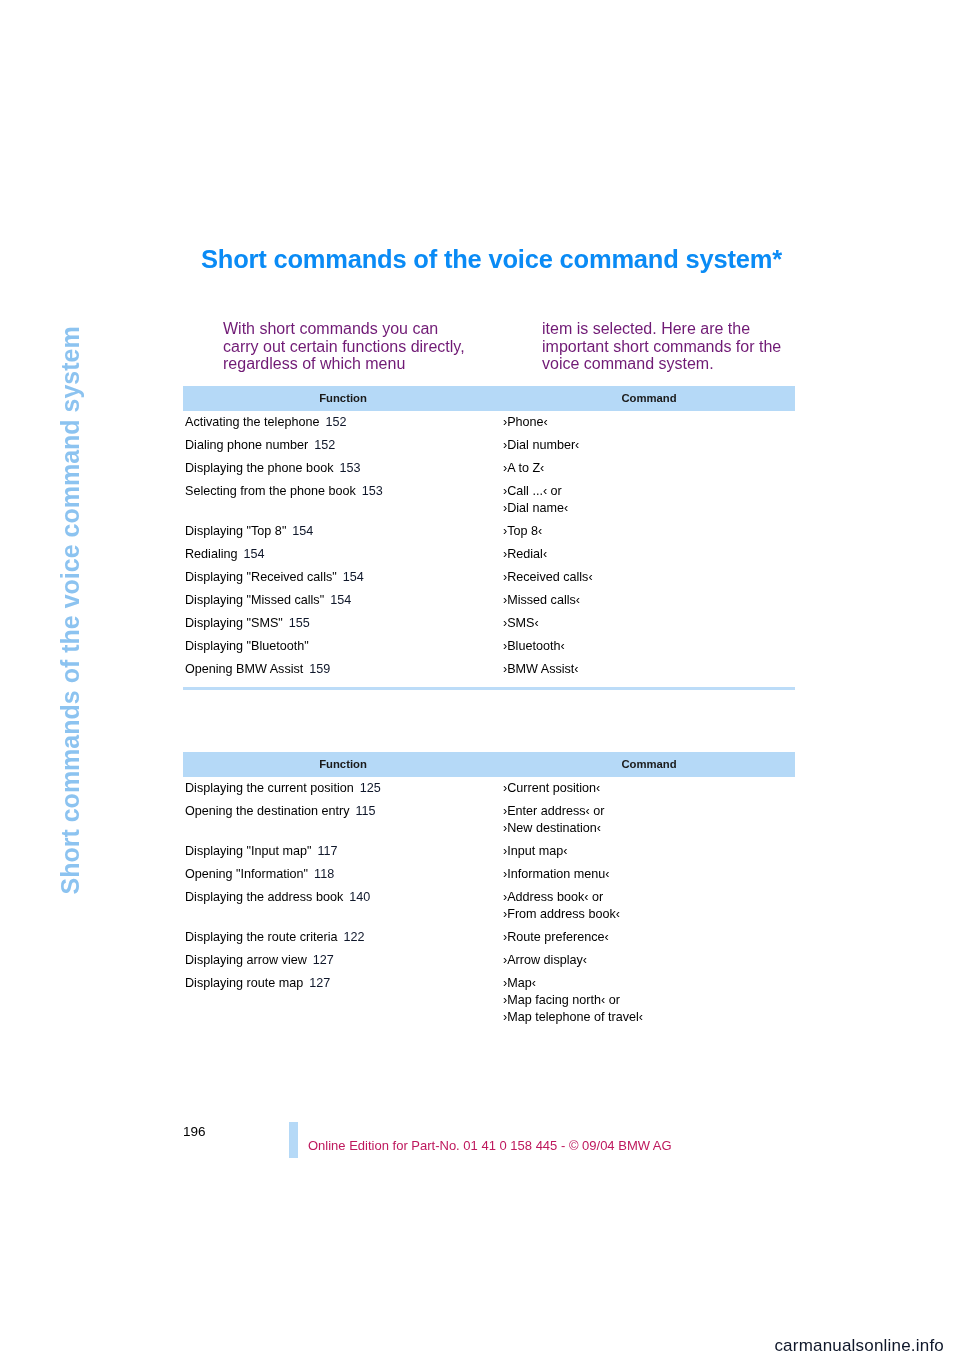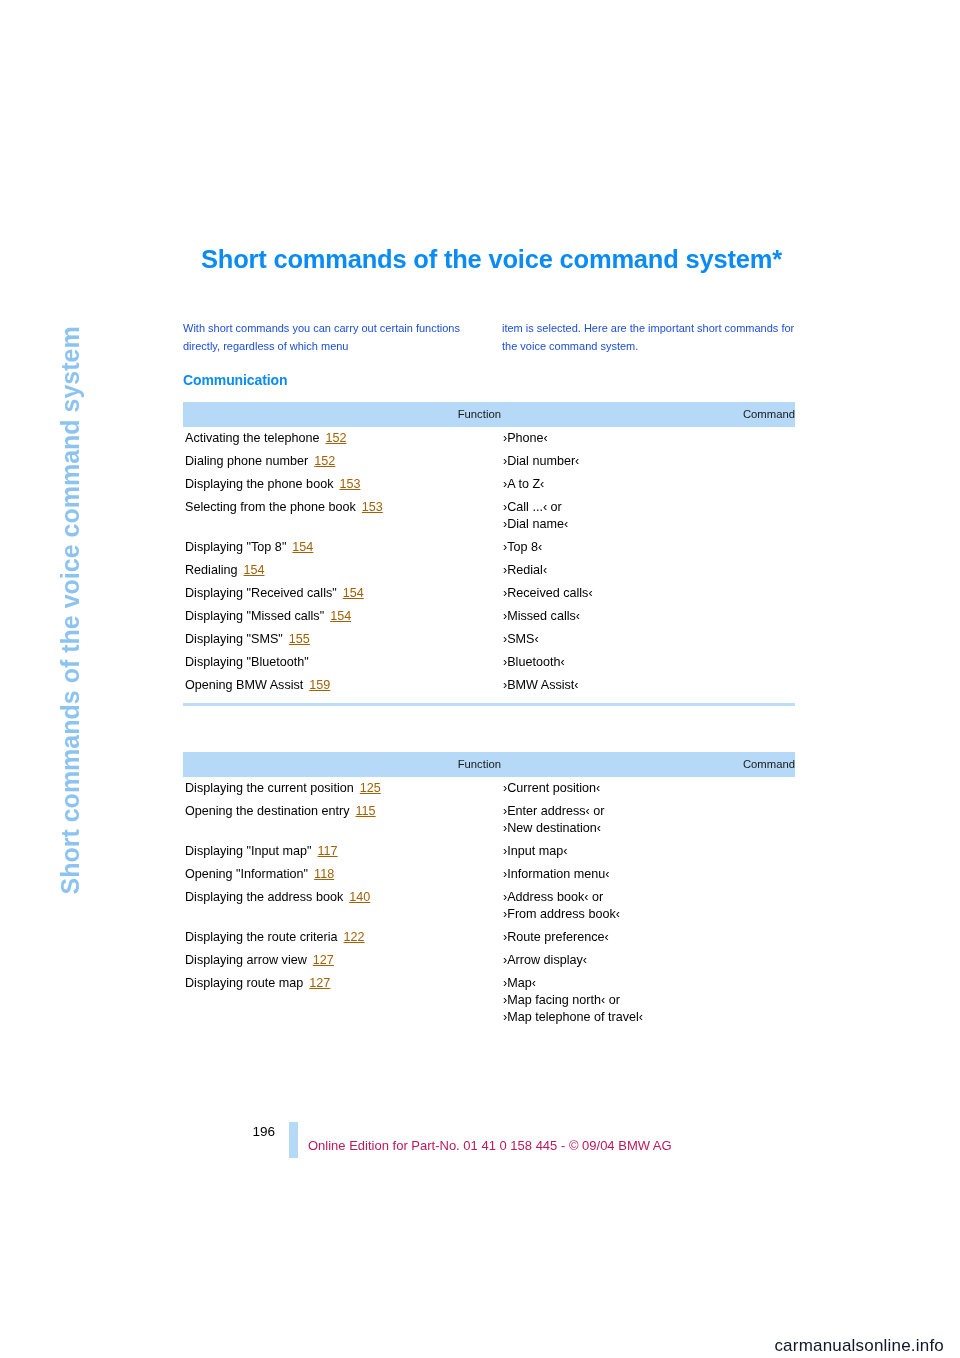--- a/index.html
+++ b/index.html
@@ -69,23 +69,24 @@
   .intro {
     position: absolute;
     left: 0;
     top: 320px;
     width: 612px;
     display: flex;
     gap: 26px;
   }
   .intro .col {
     width: 293px;
-    font-size: 11px;
+    font-size: 16px;
     line-height: 17.5px;
-    color: #1d4ed8;
+    color: #701a75;
+    margin-left: 40px;
   }
 
   h2.section-title {
     margin: 0;
     font-size: 14px;
     font-weight: bold;
     color: #0a8bf5;
     letter-spacing: -0.1px;
   }
 
@@ -94,41 +95,40 @@
     width: 612px;
     border-collapse: collapse;
     table-layout: fixed;
   }
   .cmd-table col.c-fn { width: 318px; }
   .cmd-table col.c-cm { width: 294px; }
 
   .cmd-table thead th {
     background: #b5d9f7;
     font-size: 11.3px;
-    font-weight: normal;
+    font-weight: bold;
     color: #1a1a1a;
-    text-align: right;
+    text-align: center;
     padding: 3px 0 4px 2px;
     height: 18px;
     vertical-align: middle;
   }
 
   .cmd-table tbody td {
     font-size: 12.6px;
     color: #000000;
     vertical-align: top;
     padding: 3px 0 3px 2px;
     line-height: 17px;
   }
 
   .pg {
-    color: #a16207;
+    color: #0f172a;
     margin-left: 6px;
     white-space: nowrap;
-    text-decoration: underline;
   }
 
   .cmdline { display: block; white-space: nowrap; }
 
   .rule {
     width: 612px;
     height: 3px;
     background: #bcdcf8;
   }
 
@@ -138,21 +138,21 @@
     left: 0;
     top: 1122px;
     width: 960px;
     height: 40px;
   }
   .footer .pageno {
     position: absolute;
     left: 183px;
     top: 2px;
     width: 92px;
-    text-align: right;
+    text-align: left;
     font-size: 13.5px;
     color: #000;
     font-weight: normal;
   }
   .footer .fbar {
     position: absolute;
     left: 289px;
     top: 0px;
     width: 9px;
     height: 36px;
@@ -190,21 +190,20 @@
 
     <h1 class="page-title">Short commands of the voice command system*</h1>
 
     <div class="intro">
       <div class="col">With short commands you can carry out certain functions directly, regardless of which menu</div>
       <div class="col">item is selected. Here are the important short commands for the voice command system.</div>
     </div>
 
     <div id="sections-host">
         <div style="position: absolute; left: 0px; top: 372px; width: 612px;">
-          <h2 class="section-title">Communication</h2>
           <table class="cmd-table" style="margin-top: 14px;">
             <colgroup>
               <col class="c-fn">
               <col class="c-cm">
             </colgroup>
             <thead>
               <tr>
                 <th>Function</th>
                 <th>Command</th>
               </tr>

